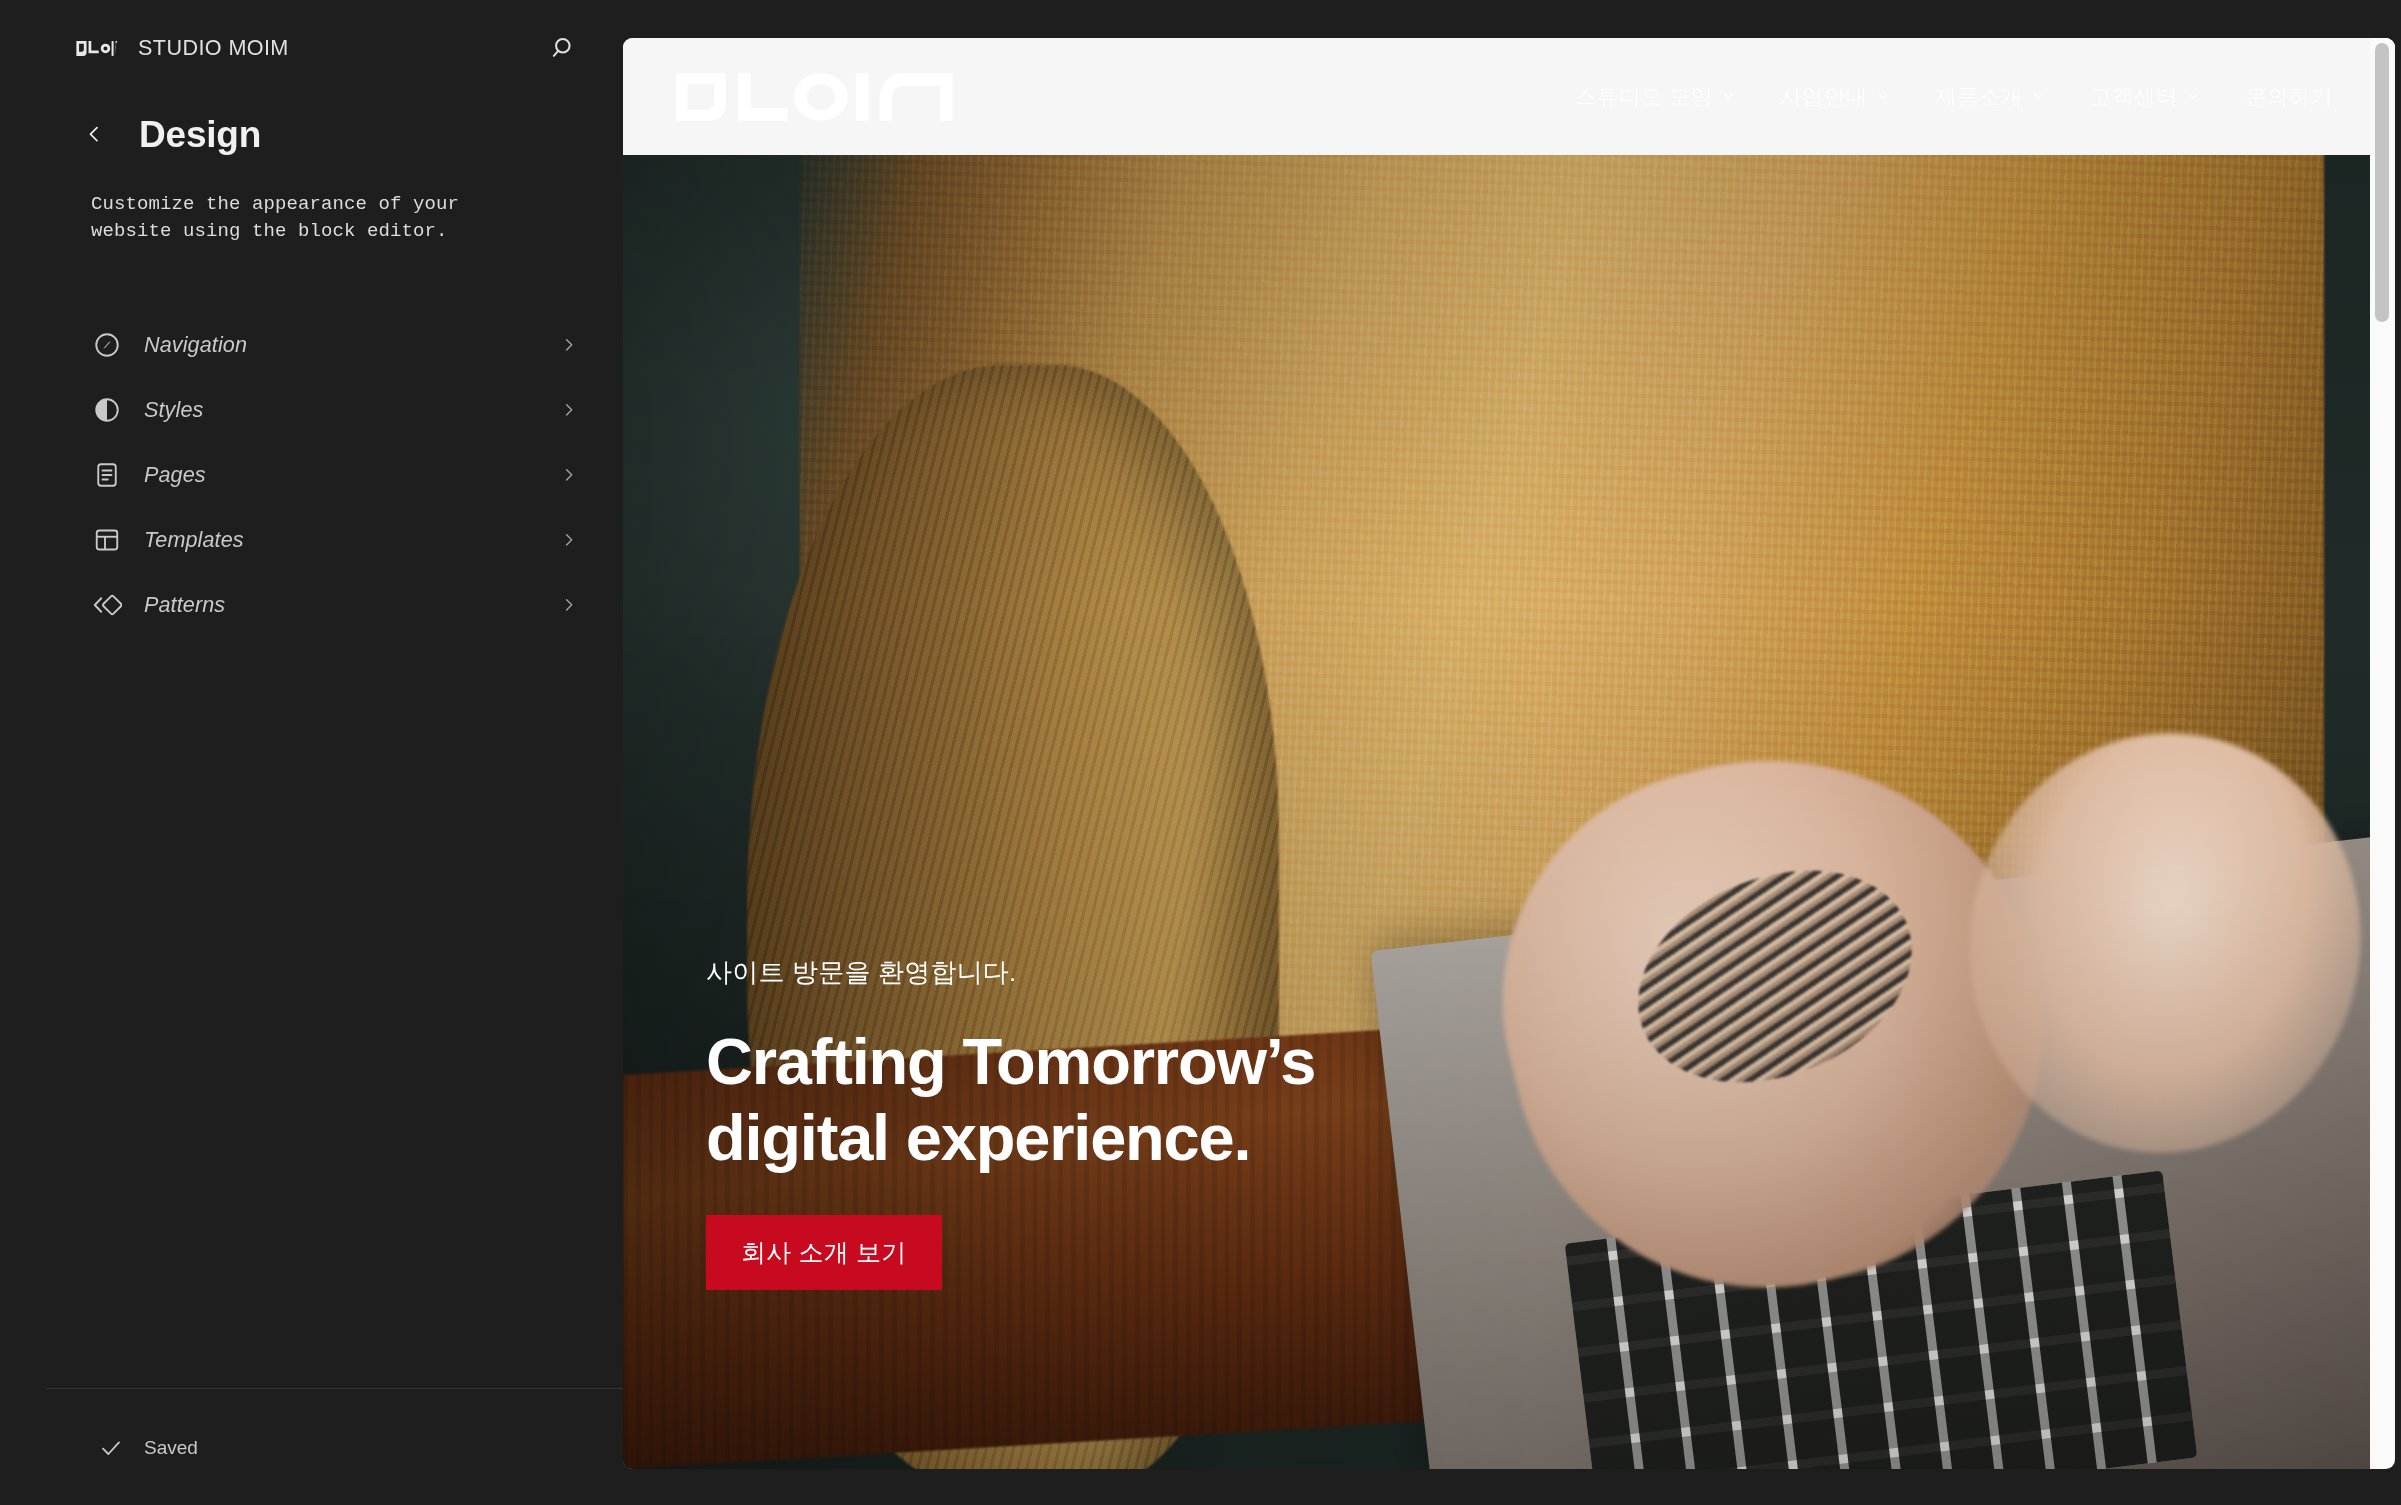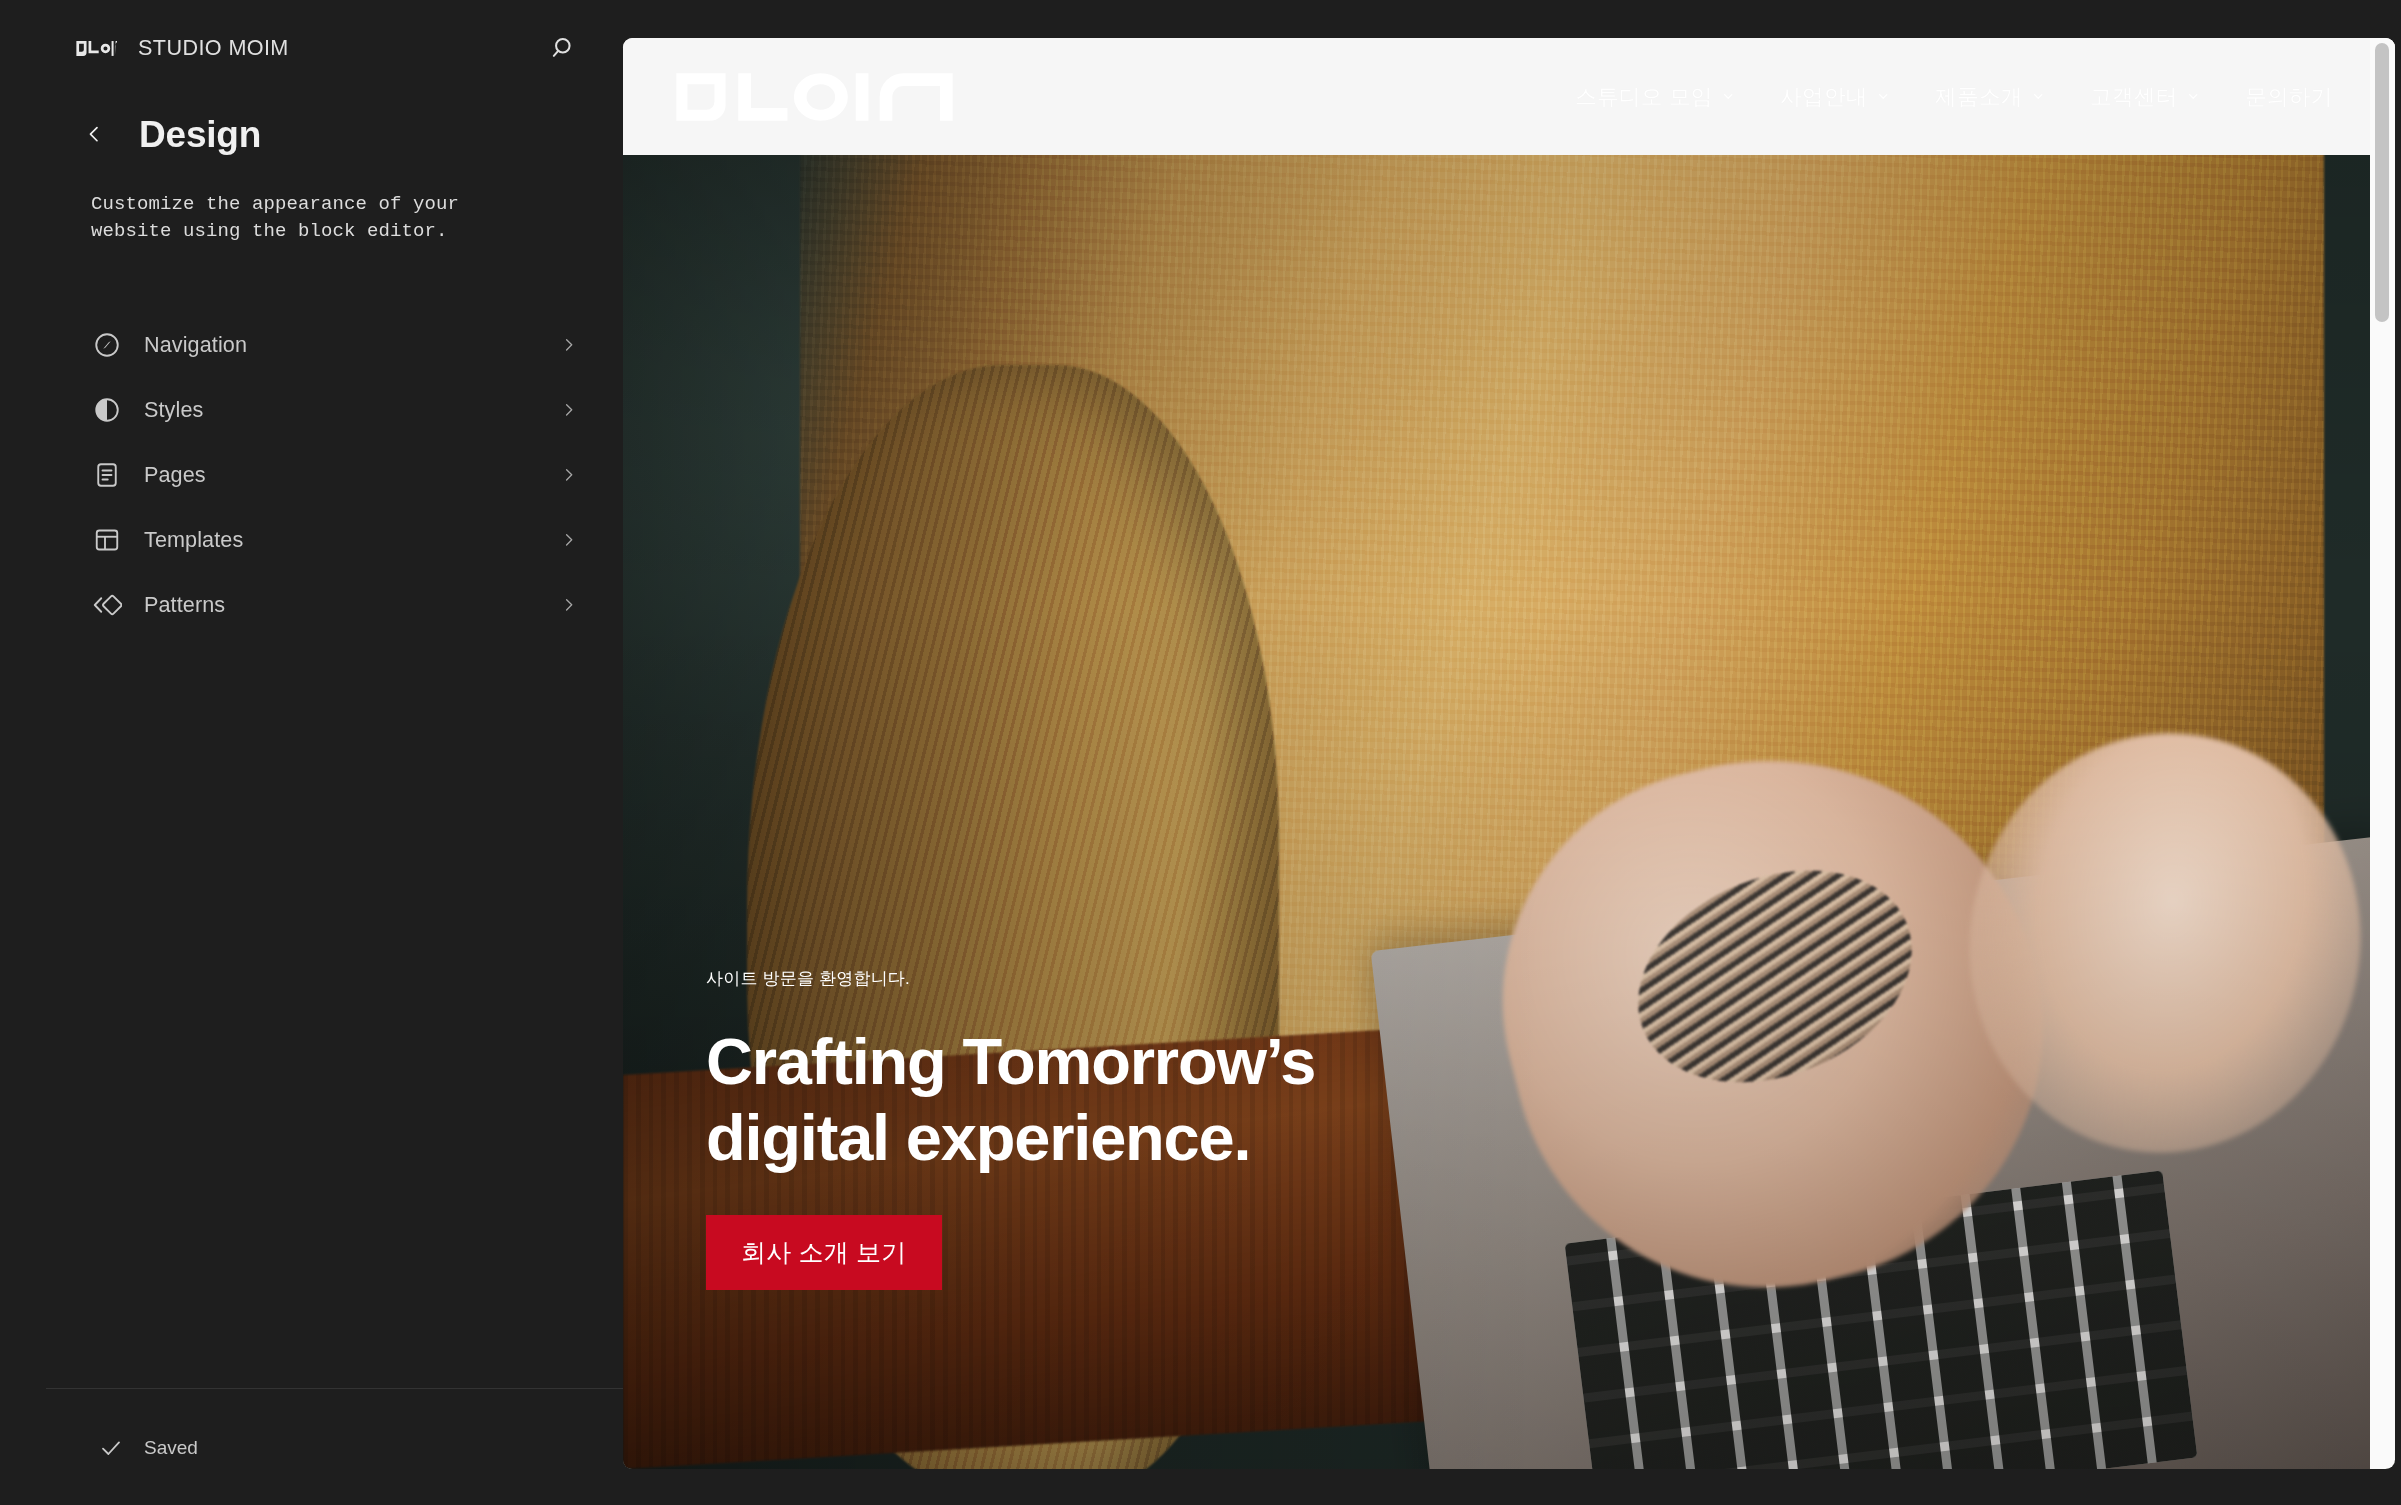--- a/index.html
+++ b/index.html
@@ -53,21 +53,21 @@
     padding:17.6px 96px 0 45px;
     letter-spacing:0.1px;
     font-family:Liberation Mono, monospace;
   }
 
   
   .nav-list { margin-top:67px; padding:0 21px 0 21px; }
   .nav-item {
     display:flex; align-items:center; gap:21px;
     height:65px; padding:0 24px 0 24px;
-    border-radius:4.8px; cursor:pointer;
+    border-radius:4.8px; cursor:pointer;font-style:italic;
   }
   .nav-icon { width:32px; height:32px; flex:0 0 32px; display:flex; align-items:center; justify-content:center; }
   .nav-label { flex:1; color:#c9c9c9; font-size:21.6px; letter-spacing:0.1px; }
   .nav-chevron { width:19px; height:19px; flex:0 0 19px; display:flex; align-items:center; justify-content:center; }
 
   
   .sidebar-spacer { flex:1; }
   .sidebar-footer {
     flex:0 0 118px; height:118px;
     border-top:0.8px solid #333333;
@@ -221,21 +221,21 @@
       linear-gradient(90deg, rgba(0,0,0,.34) 0%, rgba(0,0,0,.10) 26%, rgba(0,0,0,0) 52%),
       linear-gradient(180deg, rgba(0,0,0,.12) 0%, rgba(0,0,0,0) 34%, rgba(0,0,0,.20) 100%);
   }
 
   
   .hero-copy {
     position:absolute; left:83px; bottom:179px; z-index:2;
     max-width:926px;
   }
   .hero-eyebrow {
-    color:#ffffff; font-size:17px; letter-spacing:0.2px;
+    color:#ffffff; font-size:26px; letter-spacing:0.2px;
     margin-bottom:34px;
   }
   .hero-title {
     color:#ffffff; font-size:65px; font-weight:700;
     line-height:1.18; letter-spacing:-1.2px;
     margin-bottom:38px;
   }
   .hero-cta {
     display:inline-flex; align-items:center; justify-content:center;
     background:#c80a20; color:#ffffff;

